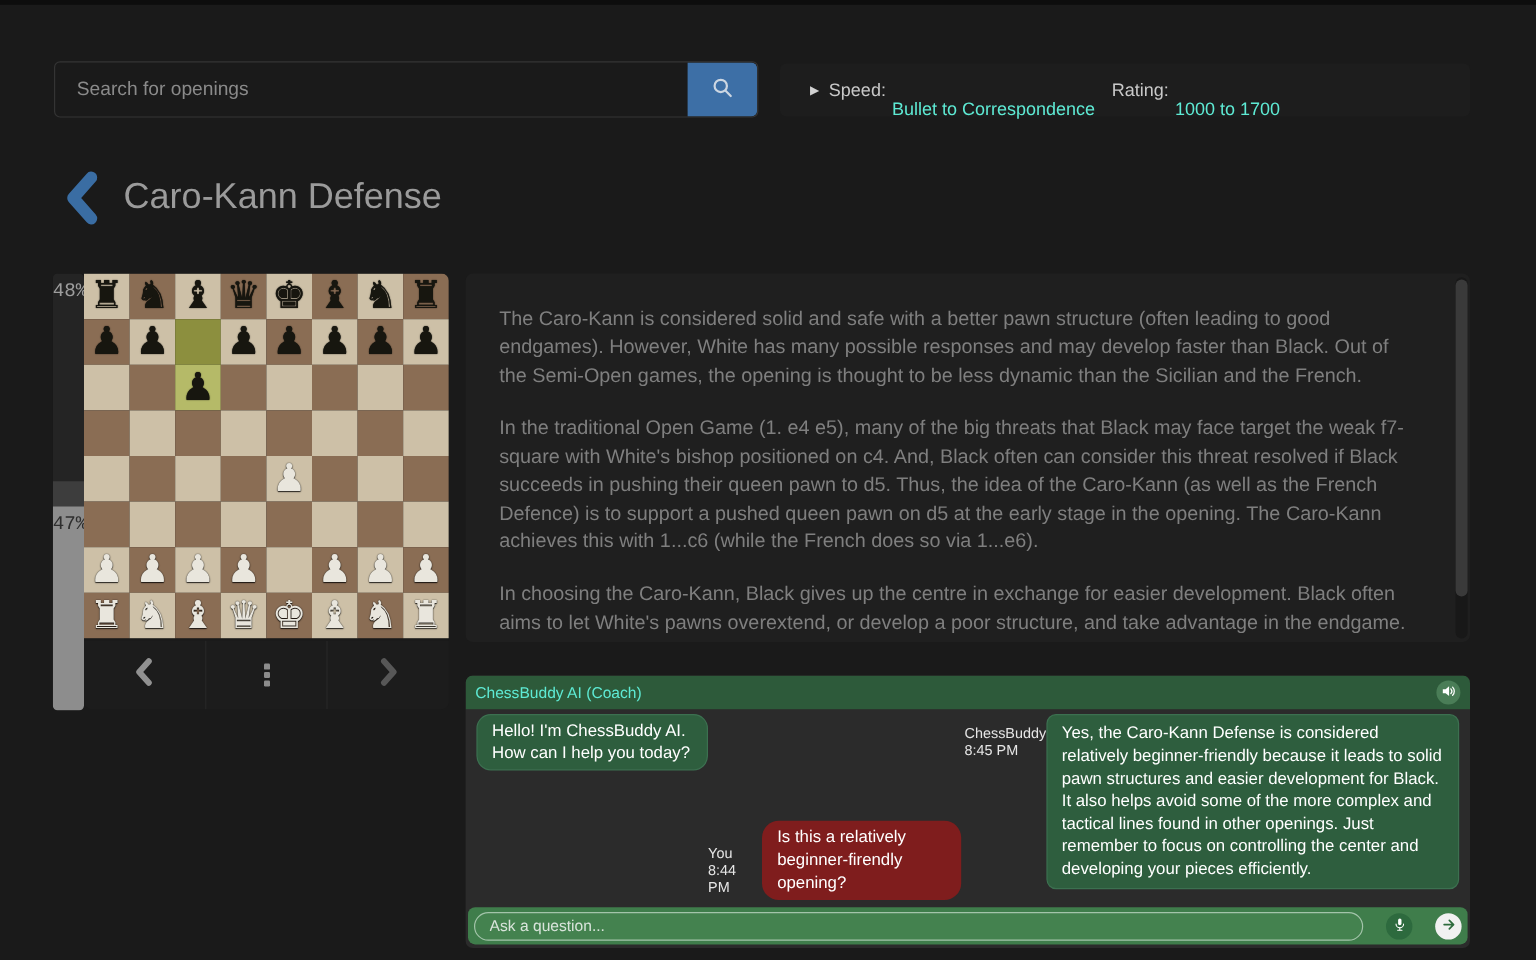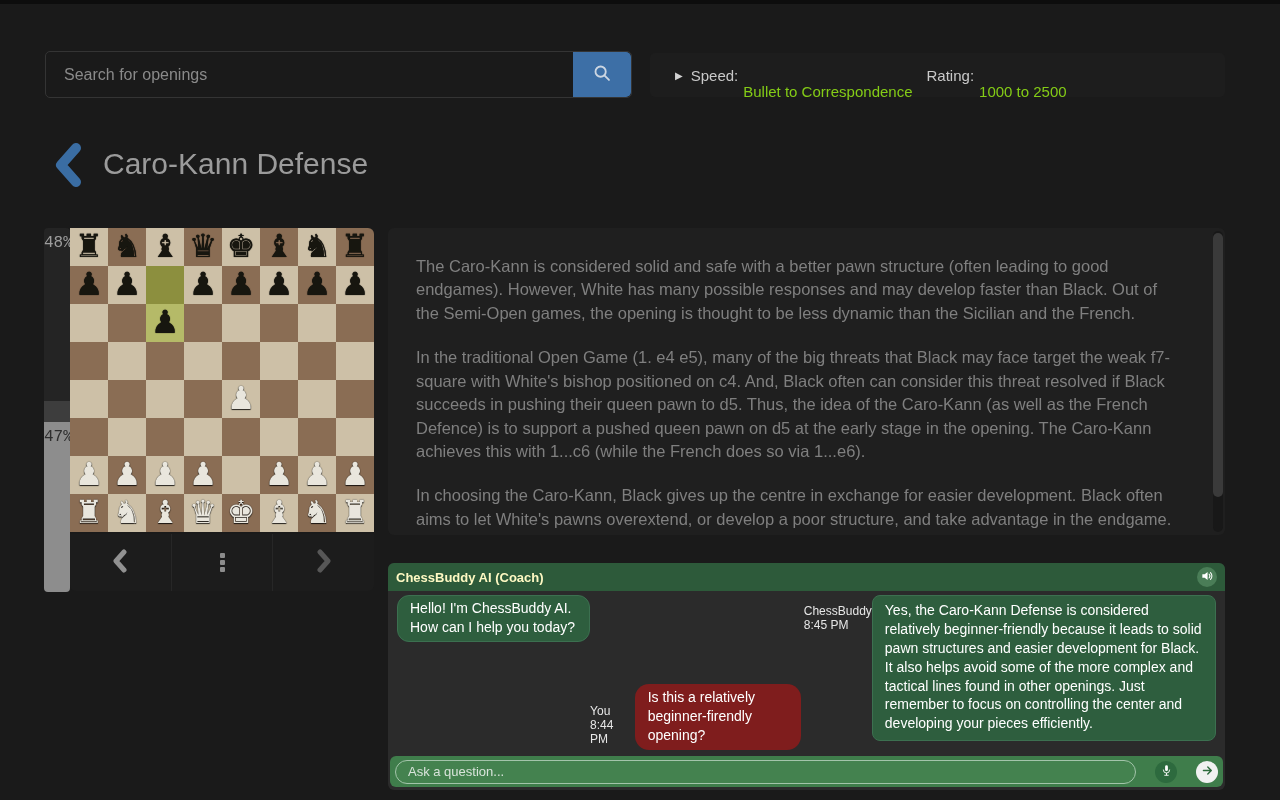--- a/index.html
+++ b/index.html
@@ -14,21 +14,21 @@
   .search-input { flex:1; background:transparent; border:none; outline:none; color:#cfcfcf;
      font-size:16px; padding:0 18px; font-family:"Liberation Sans", sans-serif; }
   .search-input::placeholder { color:#8a8a8a; }
   .search-btn { width:58px; height:100%; background:#3d6fa6; border:none; border-radius:0 5px 5px 0;
      display:flex; align-items:center; justify-content:center; cursor:pointer; }
 
   .speed-panel { position:absolute; left:650px; top:53px; width:575px; height:44px; background:#1d1d1d;
      border-radius:5px; display:flex; align-items:center; padding-left:25px; font-size:15px; color:#c9c9c9; }
   .speed-panel .tri { font-size:10px; color:#d2d2d2; margin-right:8px; }
   .speed-panel .lbl { color:#c9c9c9; margin-right:5px; }
-  .speed-panel .val { color:#84cc16; margin-right:14px;margin-top:32px; }
+  .speed-panel .val { color:#5eead4; margin-right:14px;margin-top:32px; }
 
   
   .back-btn { position:absolute; left:50px; top:141px; width:36px; height:48px; cursor:pointer; }
   .page-title { position:absolute; left:103px; top:147px; font-size:30px; color:#9b9b9b; font-weight:400; }
 
   
   .winrate { position:absolute; left:44px; top:228px; width:26px; height:364px; display:flex;
      flex-direction:column; border-radius:4px; overflow:hidden; }
   .wr-black { background:#242424; color:#9d9d9d; }
   .wr-draw  { background:#3d3d3d; }
@@ -61,21 +61,21 @@
   .article { position:absolute; left:388px; top:228px; width:837px; height:307px; background:#1f1f1f;
      border-radius:6px; padding:27px 46px 0 28px; overflow:hidden; }
   .article p { color:#7f7f7f; font-size:16.5px; line-height:1.42; margin-bottom:21px; }
   .scroll-track { position:absolute; right:2px; top:3px; width:10px; height:301px; background:#181818; border-radius:5px; }
   .scroll-thumb { position:absolute; right:0; top:2px; width:10px; height:264px; background:#3a3a3a; border-radius:5px; }
 
   
   .chat { position:absolute; left:388px; top:563px; width:837px; height:227px; background:#2b2b2b;
      border-radius:6px; display:flex; flex-direction:column; overflow:hidden; }
   .chat-header { height:28px; background:#2d5a3a; display:flex; align-items:center; padding:0 8px;
-     color:#fef9c3; font-size:13px; font-weight:bold; flex:none; }
+     color:#5eead4; font-size:13px; font-weight:normal; flex:none; }
   .tts-btn { margin-left:auto; width:20px; height:20px; border-radius:50%; background:#4a7d57;
      display:flex; align-items:center; justify-content:center; cursor:pointer; }
   .chat-body { flex:1; padding:4px 9px; display:flex; flex-direction:row; overflow:hidden; }
   .bubble { color:#fff; font-size:14px; line-height:1.35; }
   .bubble-ai { align-self:flex-start; background:#2e5e3e; border:1px solid #3c7050; border-radius:12px; padding:3px 12px 4px; }
   .bubble-user { align-self:flex-end; background:#7f1d1d; border-radius:14px; padding:4px 13px 5px; margin-right:1px; }
   .bubble-ai-long { align-self:flex-start; background:#2e5e3e; border:1px solid #3c7050; border-radius:8px;
      padding:5px 12px 7px; width:655px; }
   .meta { font-size:12px; color:#e6e6e6; }
   .meta-user { align-self:flex-end; margin:9px 10px 4px 0; }
@@ -106,21 +106,21 @@
         </svg>
       </span>
     </button>
   </div>
 
   <div class="speed-panel">
     <span class="tri">▶</span>
     <span class="lbl">Speed:</span>
     <span class="val">Bullet to Correspondence</span>
     <span class="lbl">Rating:</span>
-    <span class="val">1000 to 2500</span>
+    <span class="val">1000 to 1700</span>
   </div>
 
   <div class="back-btn">
     <span>
       <svg width="36" height="48" viewBox="0 0 36 48">
         <path d="M26 7 L11 24 L26 41" stroke="#3a6da3" stroke-width="10" fill="none" stroke-linecap="round" stroke-linejoin="round"></path>
       </svg>
     </span>
   </div>
   <div class="page-title">Caro-Kann Defense</div>

